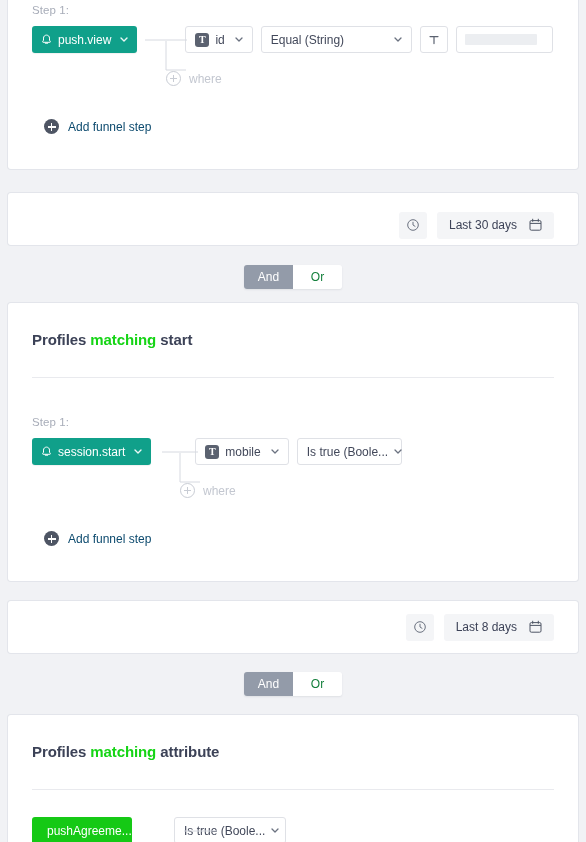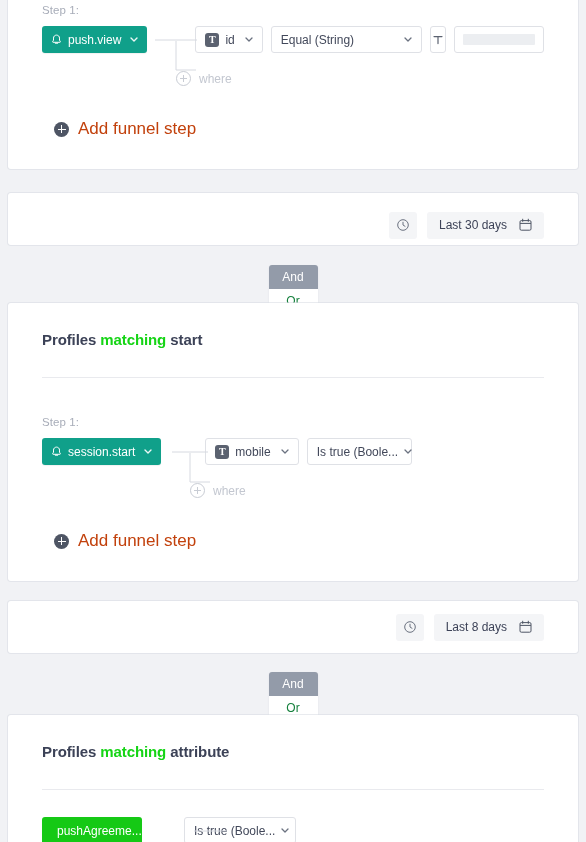--- a/index.html
+++ b/index.html
@@ -23,21 +23,21 @@
   
   .card {
     position: absolute;
     left: 8px;
     width: 570px;
     background: #ffffff;
     border-radius: 3px;
     box-shadow: 0 0 0 1px rgba(215,219,226,0.55);
   }
 
-  .card-inner { padding: 0 34px; }
+  .card-inner { padding: 0 24px; }
 
   
   .card-heading {
     font-size: 15px;
     font-weight: bold;
     color: #3c4257;
     letter-spacing: -0.1px;
     padding-top: 28px;
   }
   .card-heading .hl { color: #15d415; }
@@ -182,21 +182,21 @@
     background: #4e5564;
     position: relative;
   }
   .add-step .dot::before, .add-step .dot::after {
     content: "";
     position: absolute;
     background: #ffffff;
   }
   .add-step .dot::before { left: 3.5px; right: 3.5px; top: 7px; height: 1.5px; }
   .add-step .dot::after  { top: 3.5px; bottom: 3.5px; left: 6.75px; width: 1.5px; }
-  .add-step .lbl { font-size: 17px; color: #c2410c; }
+  .add-step .lbl { font-size: 12px; color: #0c4a6e; }
 
   
   .datebar { display: flex; align-items: center; justify-content: flex-end; gap: 10px; }
   .icon-btn {
     width: 28px; height: 27px;
     background: #f4f5f7;
     border-radius: 3px;
     display: inline-flex;
     align-items: center;
     justify-content: center;
@@ -215,21 +215,20 @@
     cursor: pointer;
   }
 
   
   .andor-wrap { position: absolute; left: 0; width: 586px; display: flex; justify-content: center; }
   .andor {
     display: inline-flex;
     border-radius: 3px;
     overflow: hidden;
     box-shadow: 0 1px 2px rgba(60,66,87,0.10);
-    flex-direction: column;
   }
   .andor .seg {
     width: 49px;
     height: 24px;
     display: inline-flex;
     align-items: center;
     justify-content: center;
     font-size: 12px;
     cursor: pointer;
     user-select: none;

